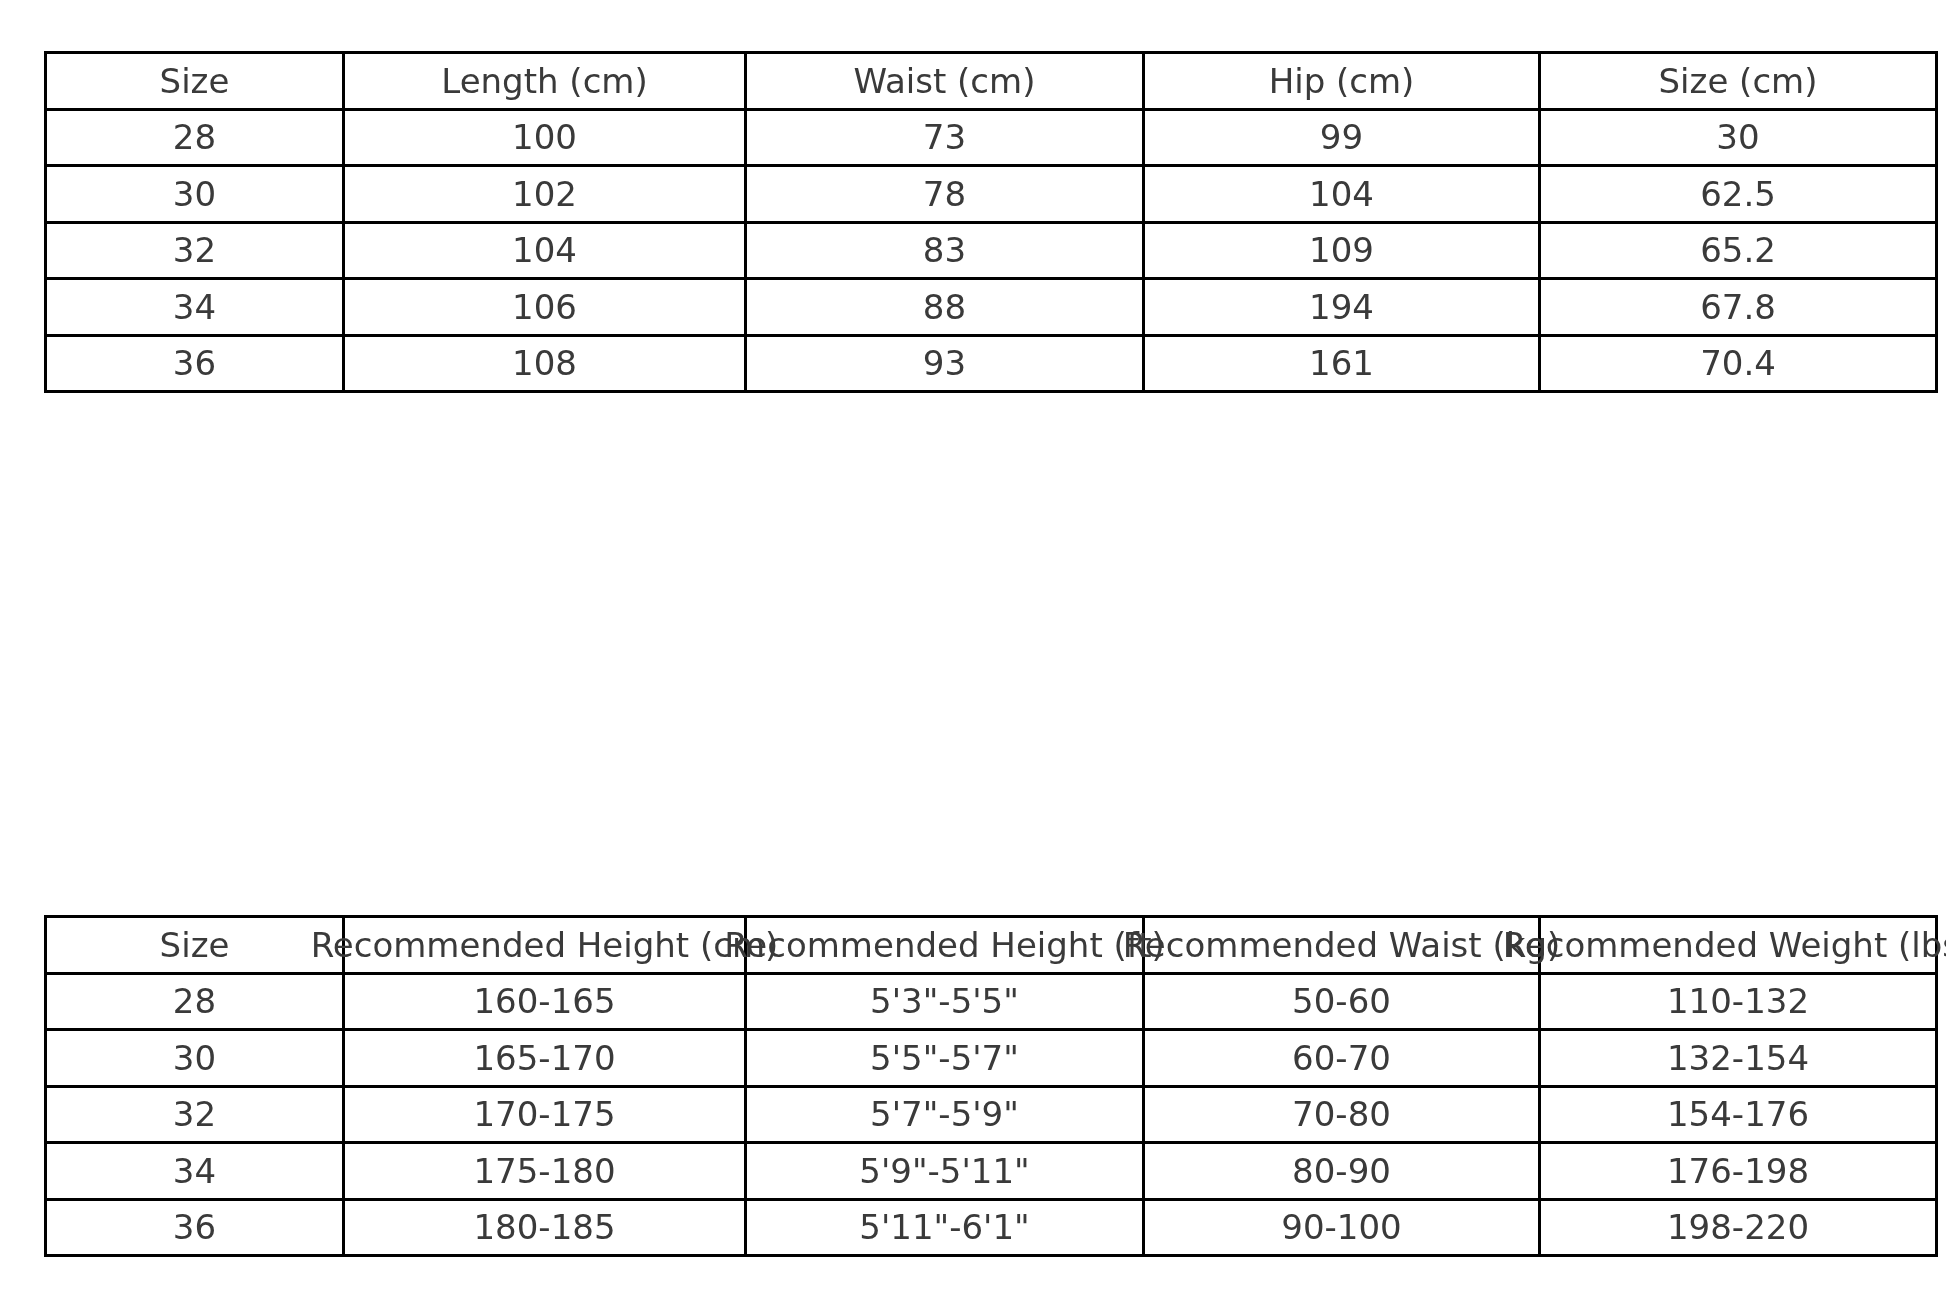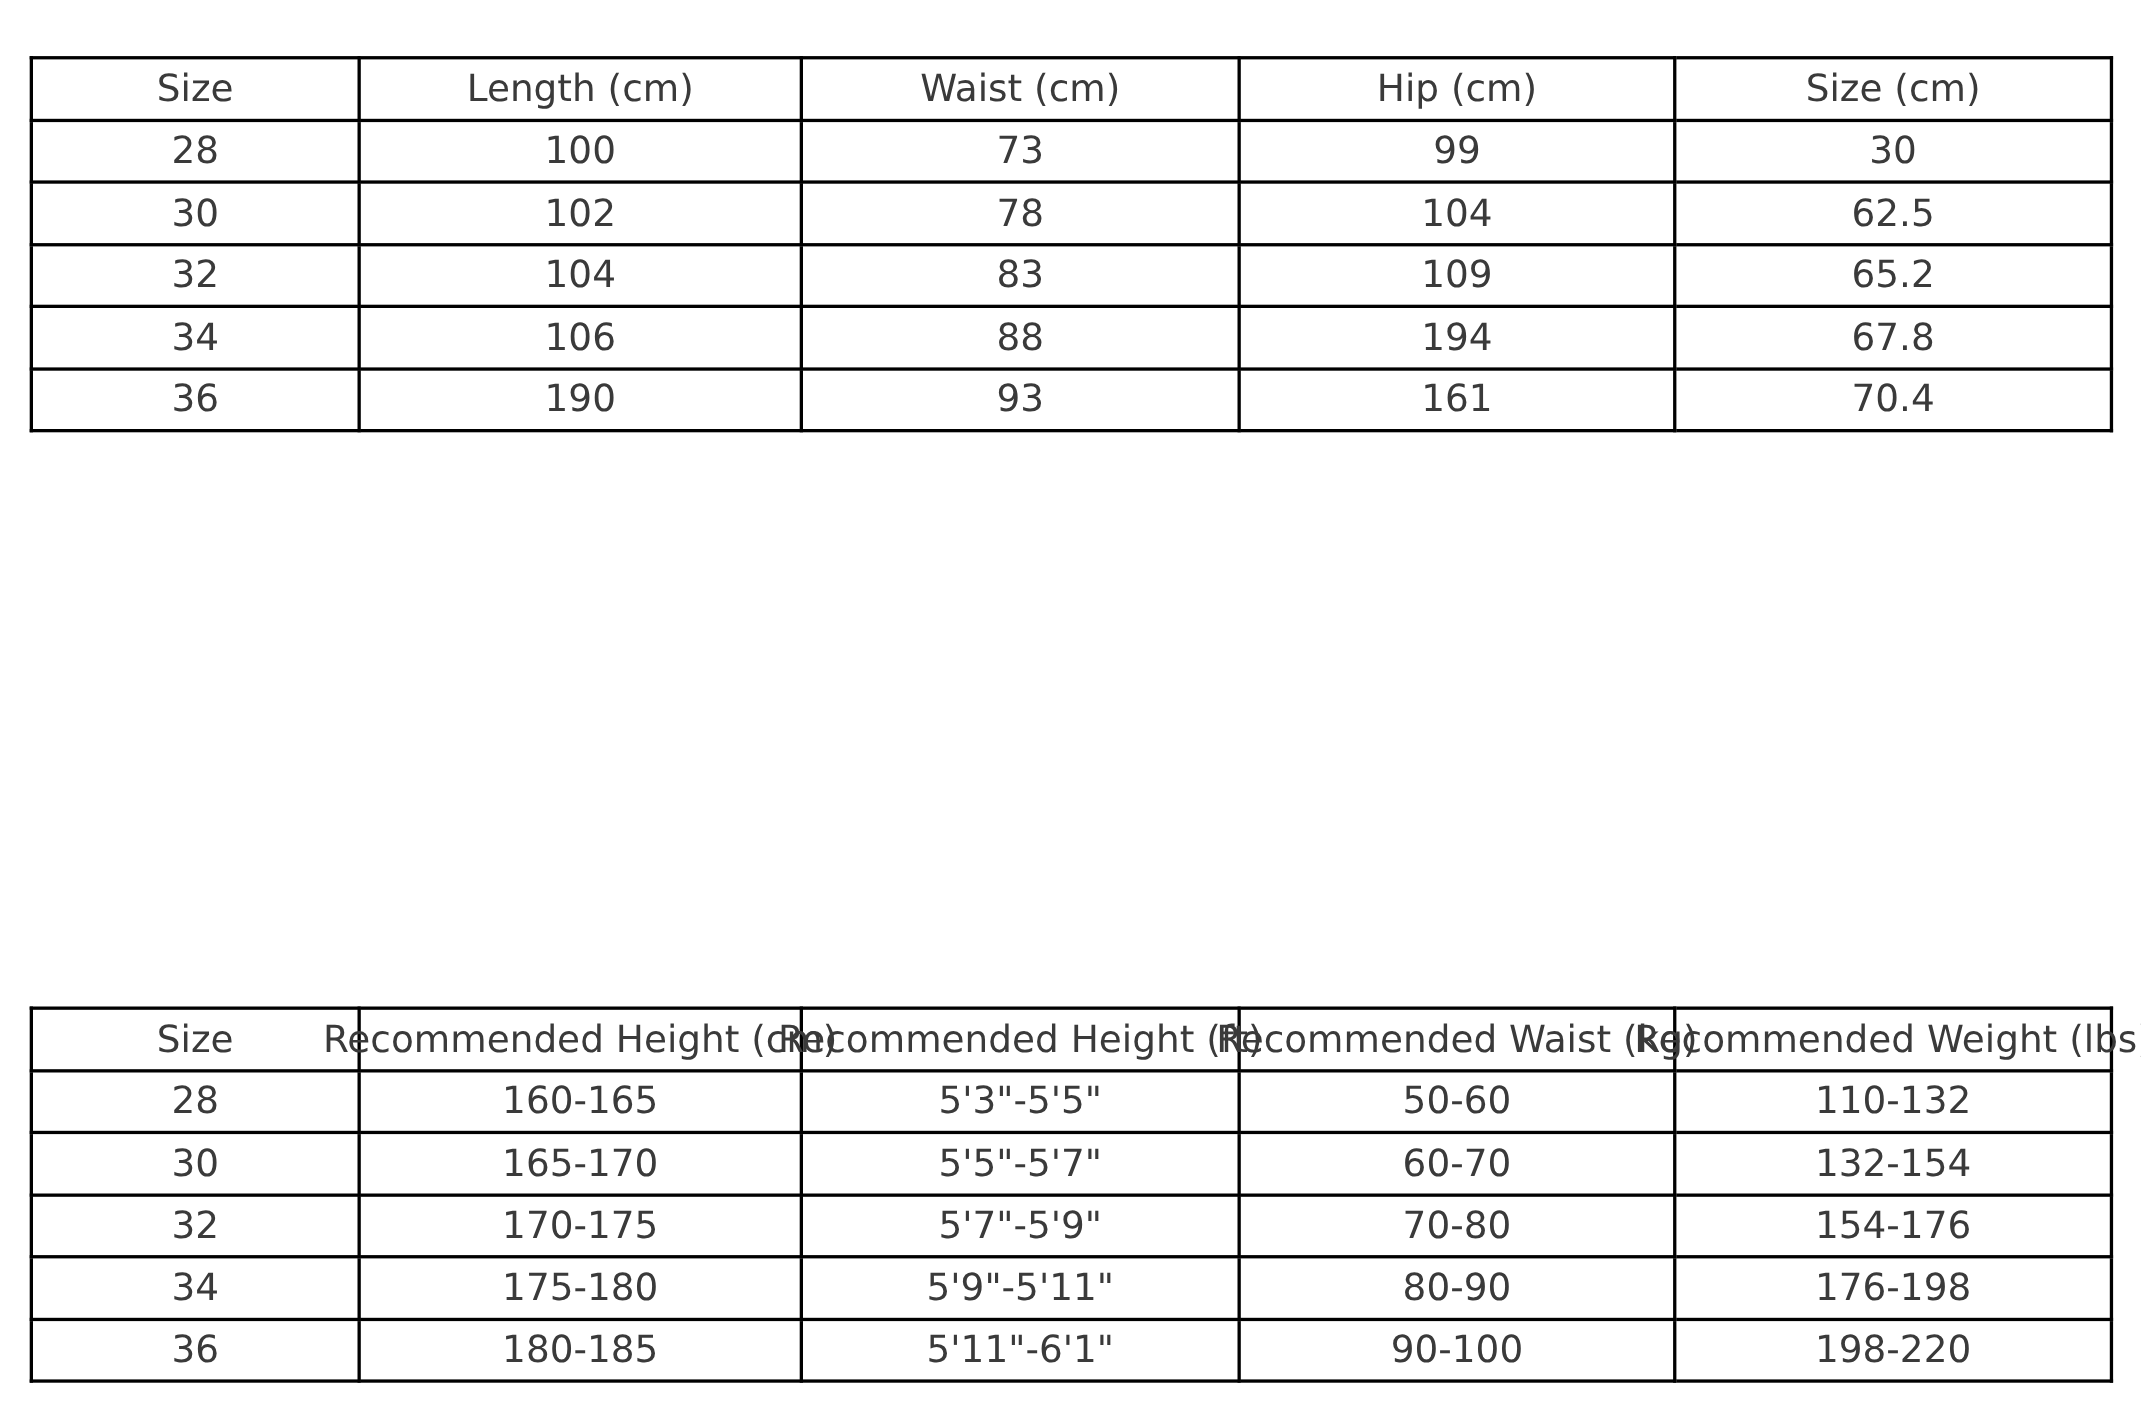--- a/index.html
+++ b/index.html
@@ -11,21 +11,21 @@
     position: relative;
     width: 1946px;
     height: 1291px;
     background: #ffffff;
     overflow: hidden;
     font-family: "DejaVu Sans", "Liberation Sans", sans-serif;
     color: #3a3a3a;
   }
   table.grid {
     position: absolute;
-    left: 27px;
+    left: 44px;
     border-collapse: collapse;
     table-layout: fixed;
     width: 1891px;
     background: #ffffff;
     padding-left: 20px;
   }
   table.grid.top-table { top: 51px; }
   table.grid.bottom-table { top: 915px; }
   table.grid td, table.grid th {
     border: 3px solid #000000;
@@ -102,21 +102,21 @@
       </tr>
       <tr>
         <td>34</td>
         <td>106</td>
         <td>88</td>
         <td>194</td>
         <td>67.8</td>
       </tr>
       <tr>
         <td>36</td>
-        <td>190</td>
+        <td>108</td>
         <td>93</td>
         <td>161</td>
         <td>70.4</td>
       </tr>
     </tbody>
   </table>
 
   <table class="grid bottom-table">
     <colgroup>
       <col class="col-size">

